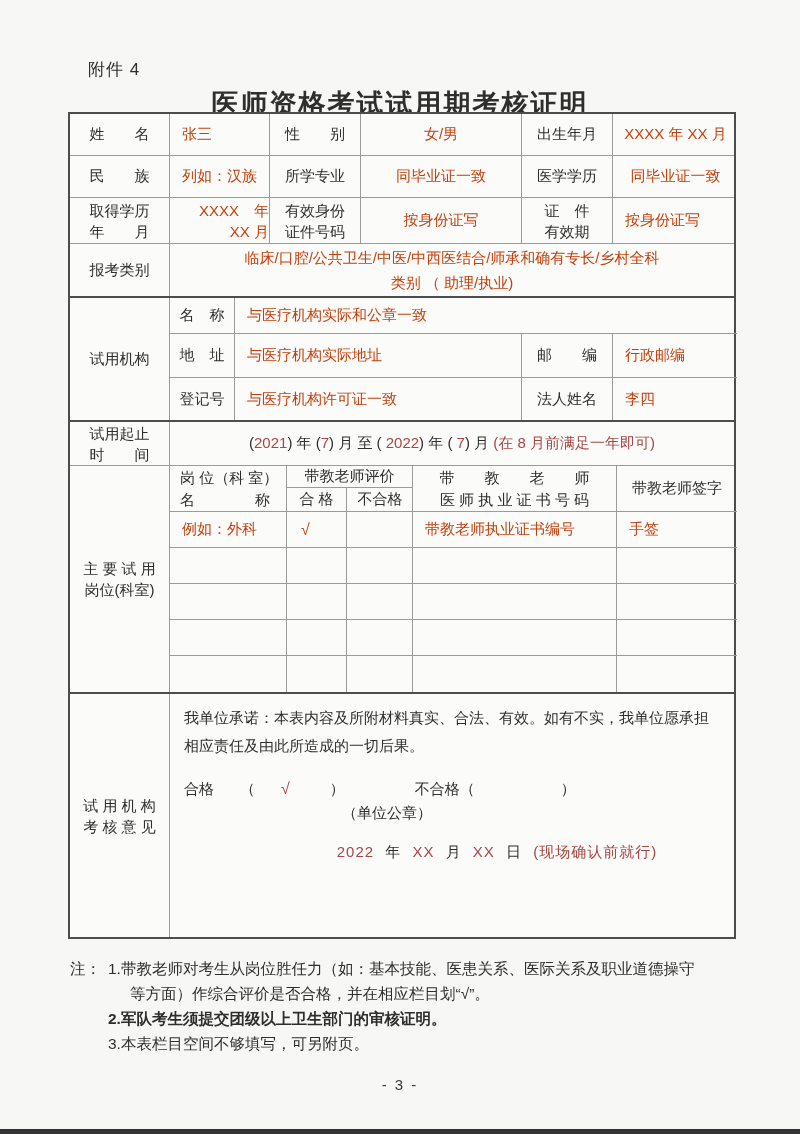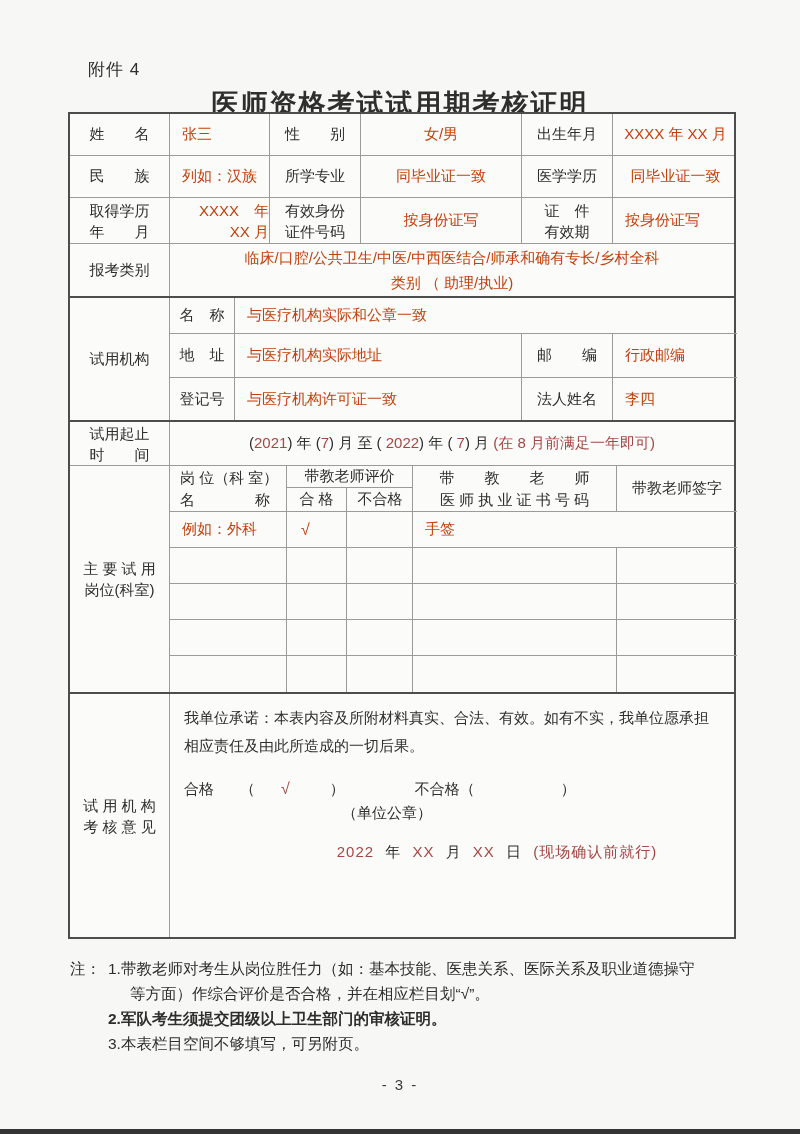--- a/index.html
+++ b/index.html
@@ -191,20 +191,21 @@
             <span>带　　教　　老　　师</span>
             <span>医 师 执 业 证 书 号 码</span>
           </div>
           <div class="c w120 ctr nb">带教老师签字</div>
         </div>
 
         <div class="row h36">
           <div class="c w117 val pad">例如：外科</div>
           <div class="c w60 val check" style="padding-left:14px;">√</div>
           <div class="c w66"></div>
+          <div class="c w204 val pad">带教老师执业证书编号</div>
           <div class="c w120 val pad nb">手签</div>
         </div>
 
         <div class="row h36">
           <div class="c w117"></div>
             <div class="c w60"></div>
             <div class="c w66"></div>
             <div class="c w204"></div>
             <div class="c w120 nb"></div>
         </div>

